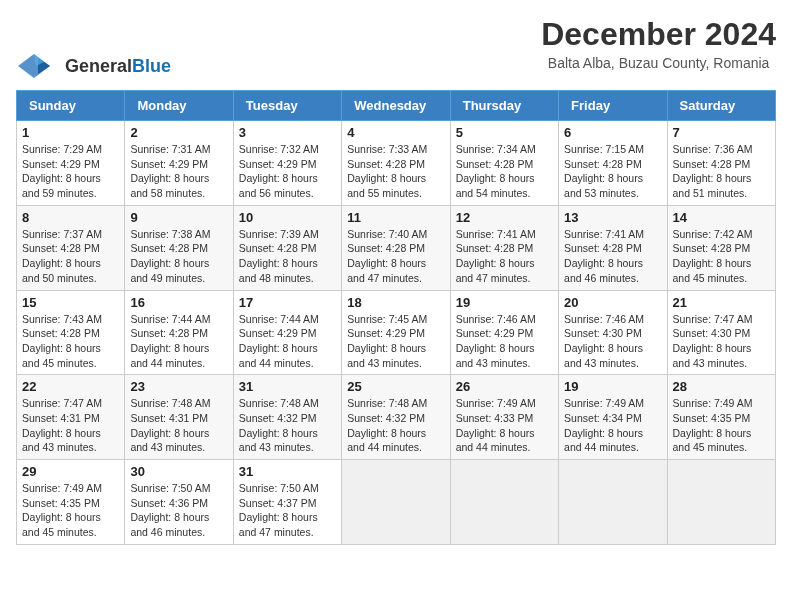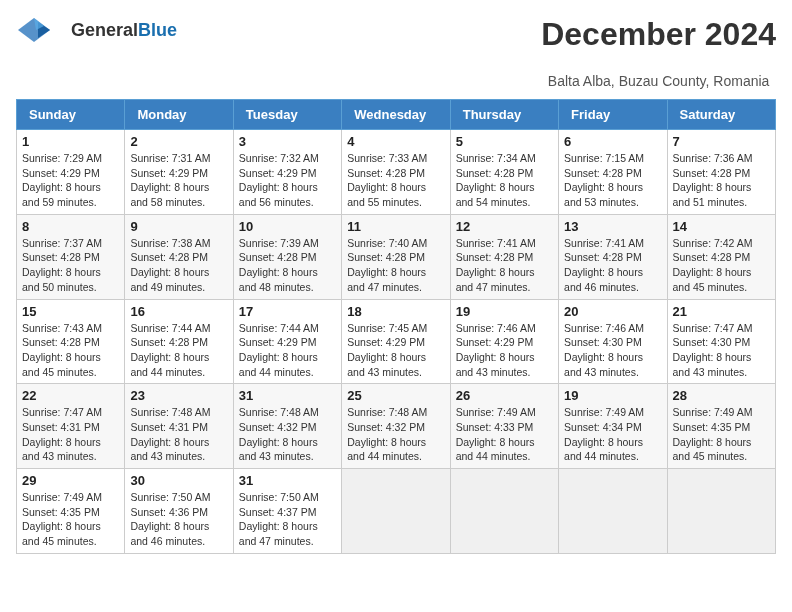--- a/index.html
+++ b/index.html
@@ -17,34 +17,35 @@
       margin-bottom: 10px;
     }
     .logo {
       display: flex;
       flex-direction: column;
       align-items: flex-start;
     }
     .logo-row {
       display: flex;
       align-items: center;
-      gap: 19px;
+      gap: 13px;
+      margin-top: 36px;
     }
     .title-section {
       text-align: center;
     }
     .main-title {
       font-size: 32px;
       font-weight: bold;
       color: #333;
     }
     .subtitle {
       font-size: 14px;
       color: #555;
-      margin-top: 20px;
+      margin-top: 2px;
     }
     .calendar {
       width: 100%;
       border-collapse: collapse;
       font-size: 11px;
     }
     .calendar th {
       background-color: #3a7fc1;
       color: #fff;
       padding: 7px 12px;

